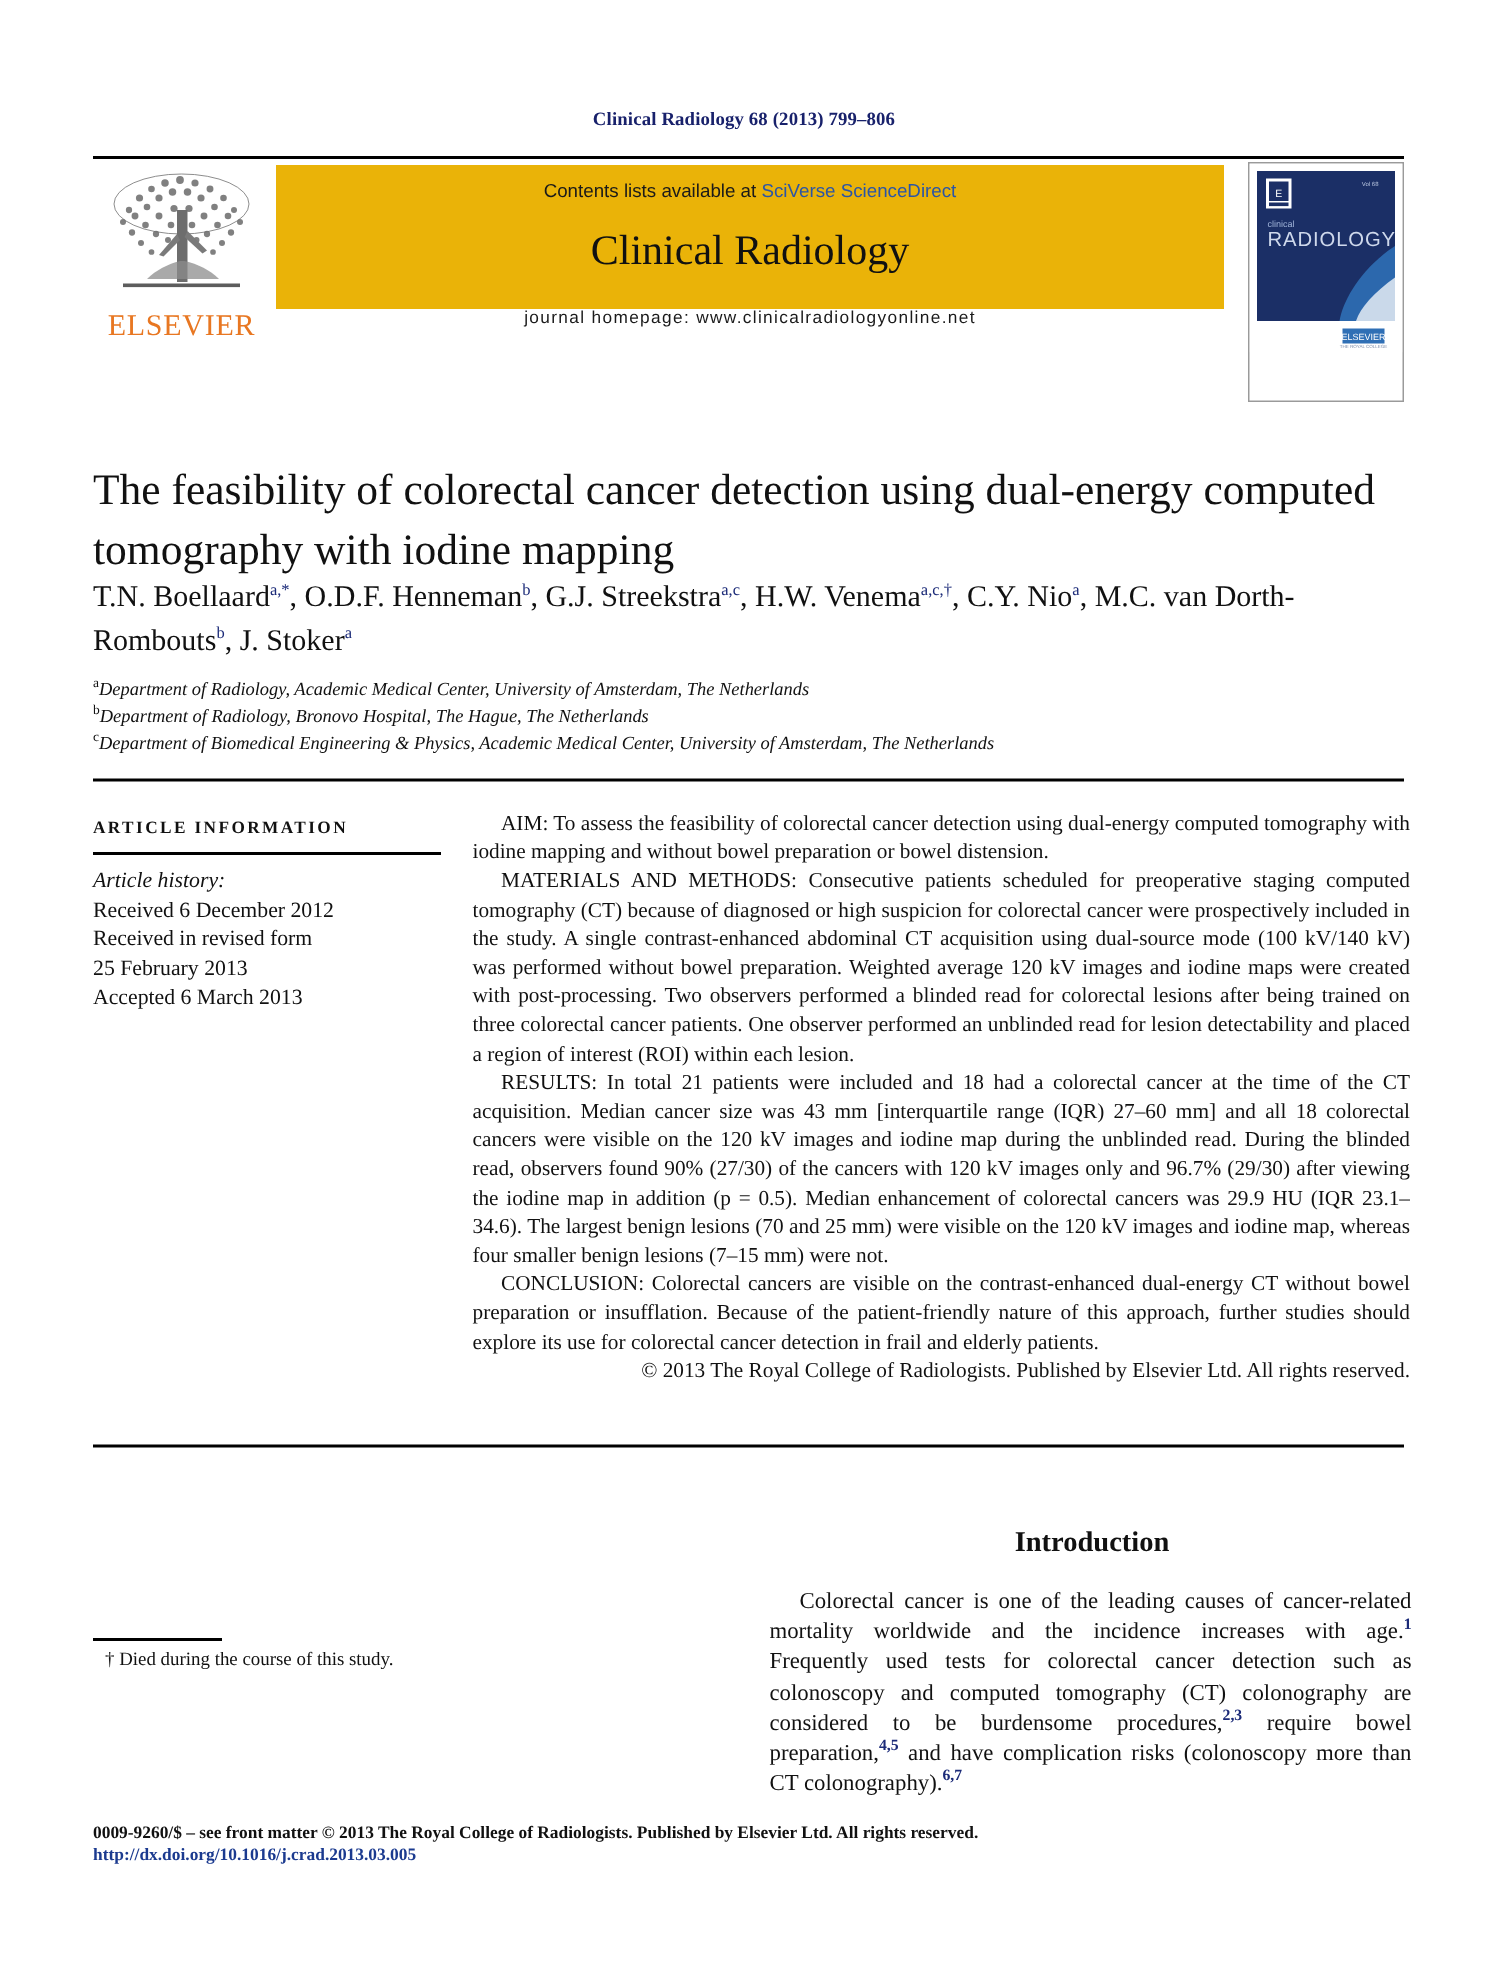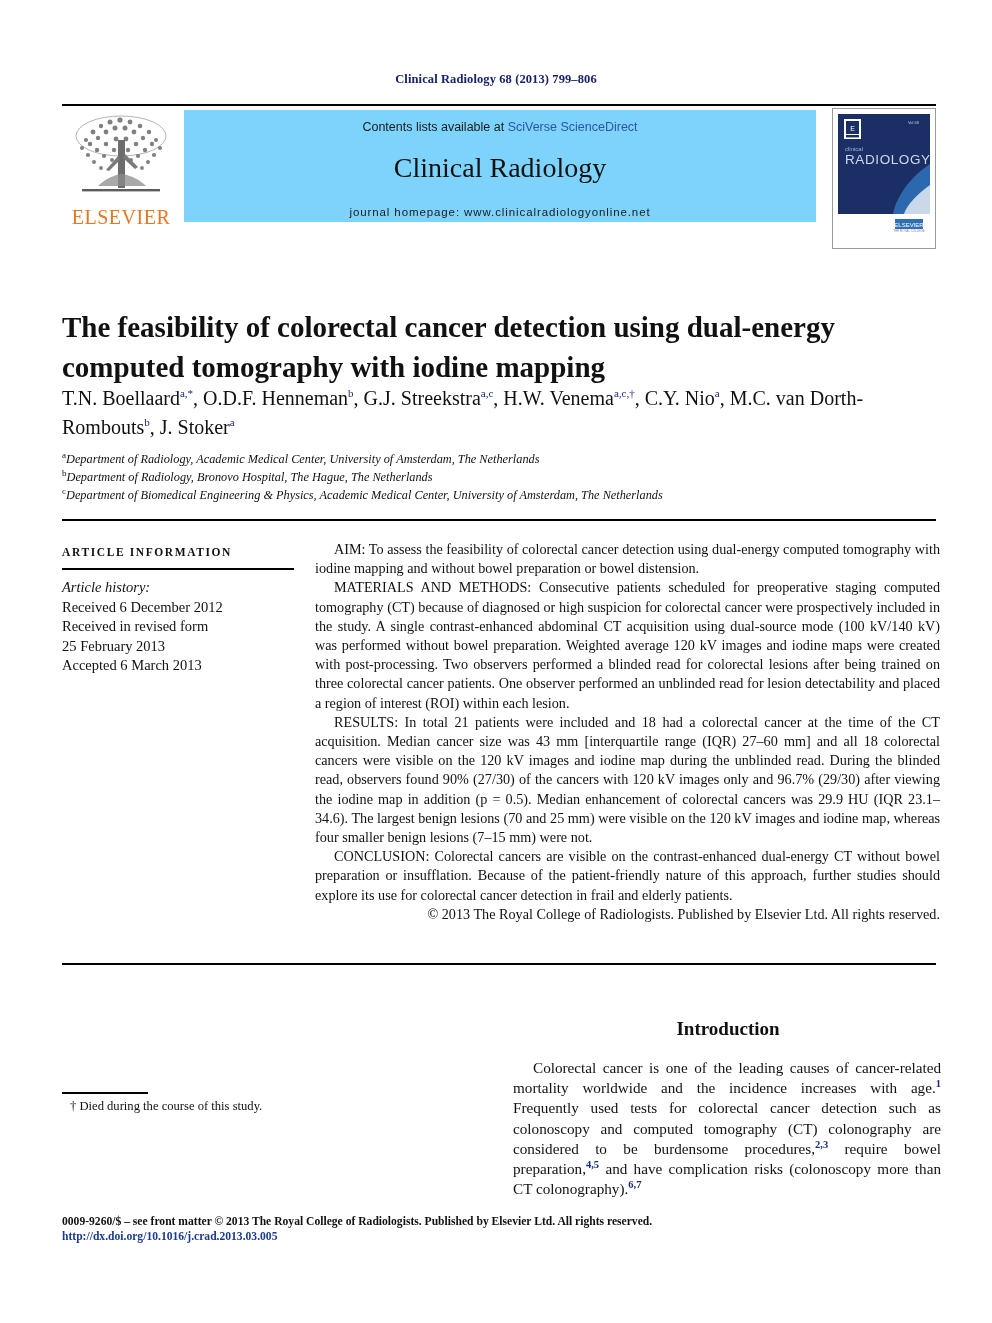--- a/index.html
+++ b/index.html
@@ -71,22 +71,22 @@
     font-family: "Liberation Serif", serif;
     font-size: 20px;
     font-weight: 400;
     letter-spacing: 0.5px;
     color: #e87722;
   }
   .grey-band {
     position: absolute;
     left: 122px; top: 2px;
     width: 632px;
-    height: 112px;
-    background: #7dd3fc;
+    height: 96px;
+    background: #eab308;
   }
   .contents-line {
     position: absolute;
     left: 0; top: 10px;
     width: 632px;
     text-align: center;
     font-family: "Liberation Sans", sans-serif;
     font-size: 12.5px;
     color: #1a1a1a;
   }
@@ -109,37 +109,37 @@
     text-align: center;
     font-family: "Liberation Sans", sans-serif;
     font-size: 11.5px;
     letter-spacing: 0.9px;
     color: #1a1a1a;
   }
   .cover-thumb {
     position: absolute;
     left: 770px; top: 0;
     width: 104px;
-    height: 141px;
+    height: 160px;
     border: 1px solid #9a9a9a;
     background: #ffffff;
     box-sizing: border-box;
     overflow: hidden;
   }
 
   
   .title {
     position: absolute;
     left: 62px; top: 288px;
     width: 880px;
     font-family: "Liberation Serif", serif;
     font-size: 29px;
     line-height: 40px;
     color: #111111;
-    font-weight: 700;
+    font-weight: 400;
   }
   .authors {
     position: absolute;
     left: 62px; top: 384px;
     width: 880px;
     font-family: "Liberation Serif", serif;
     font-size: 20px;
     line-height: 29px;
     color: #111111;
   }

